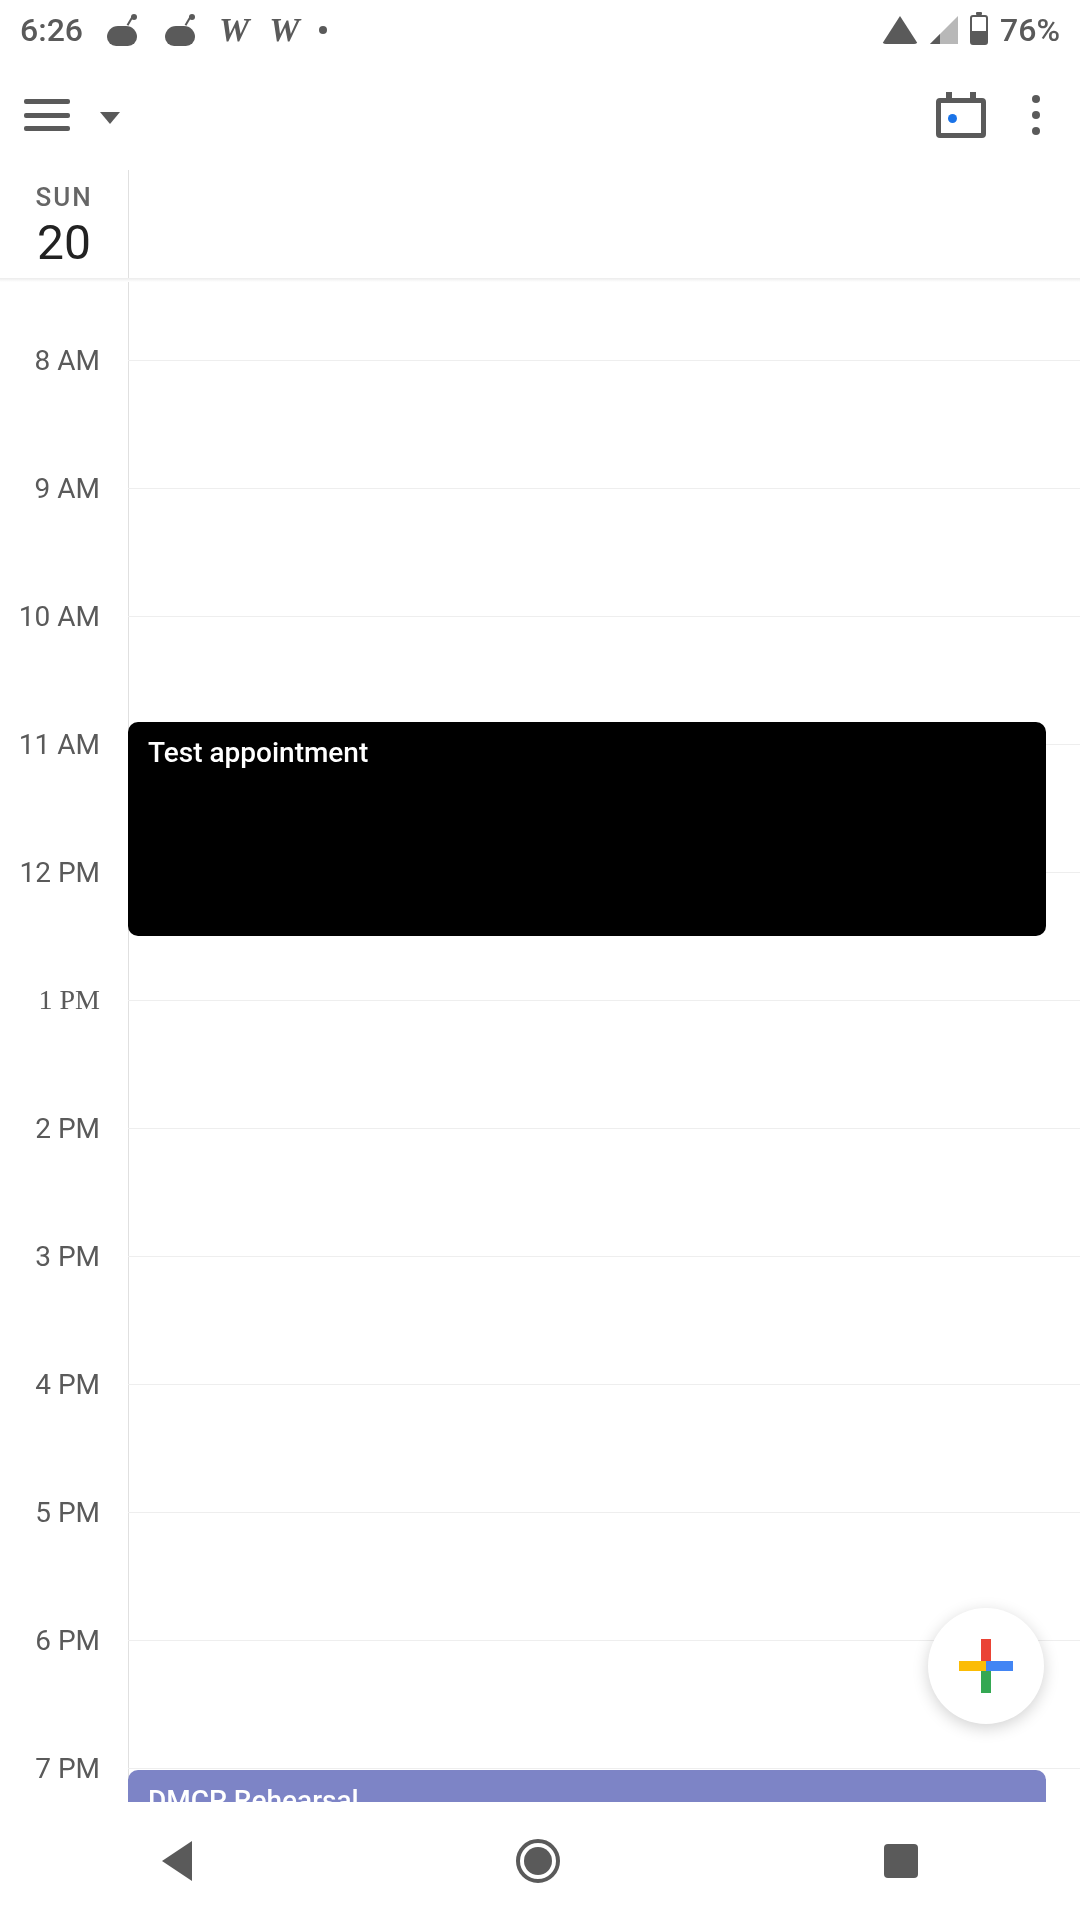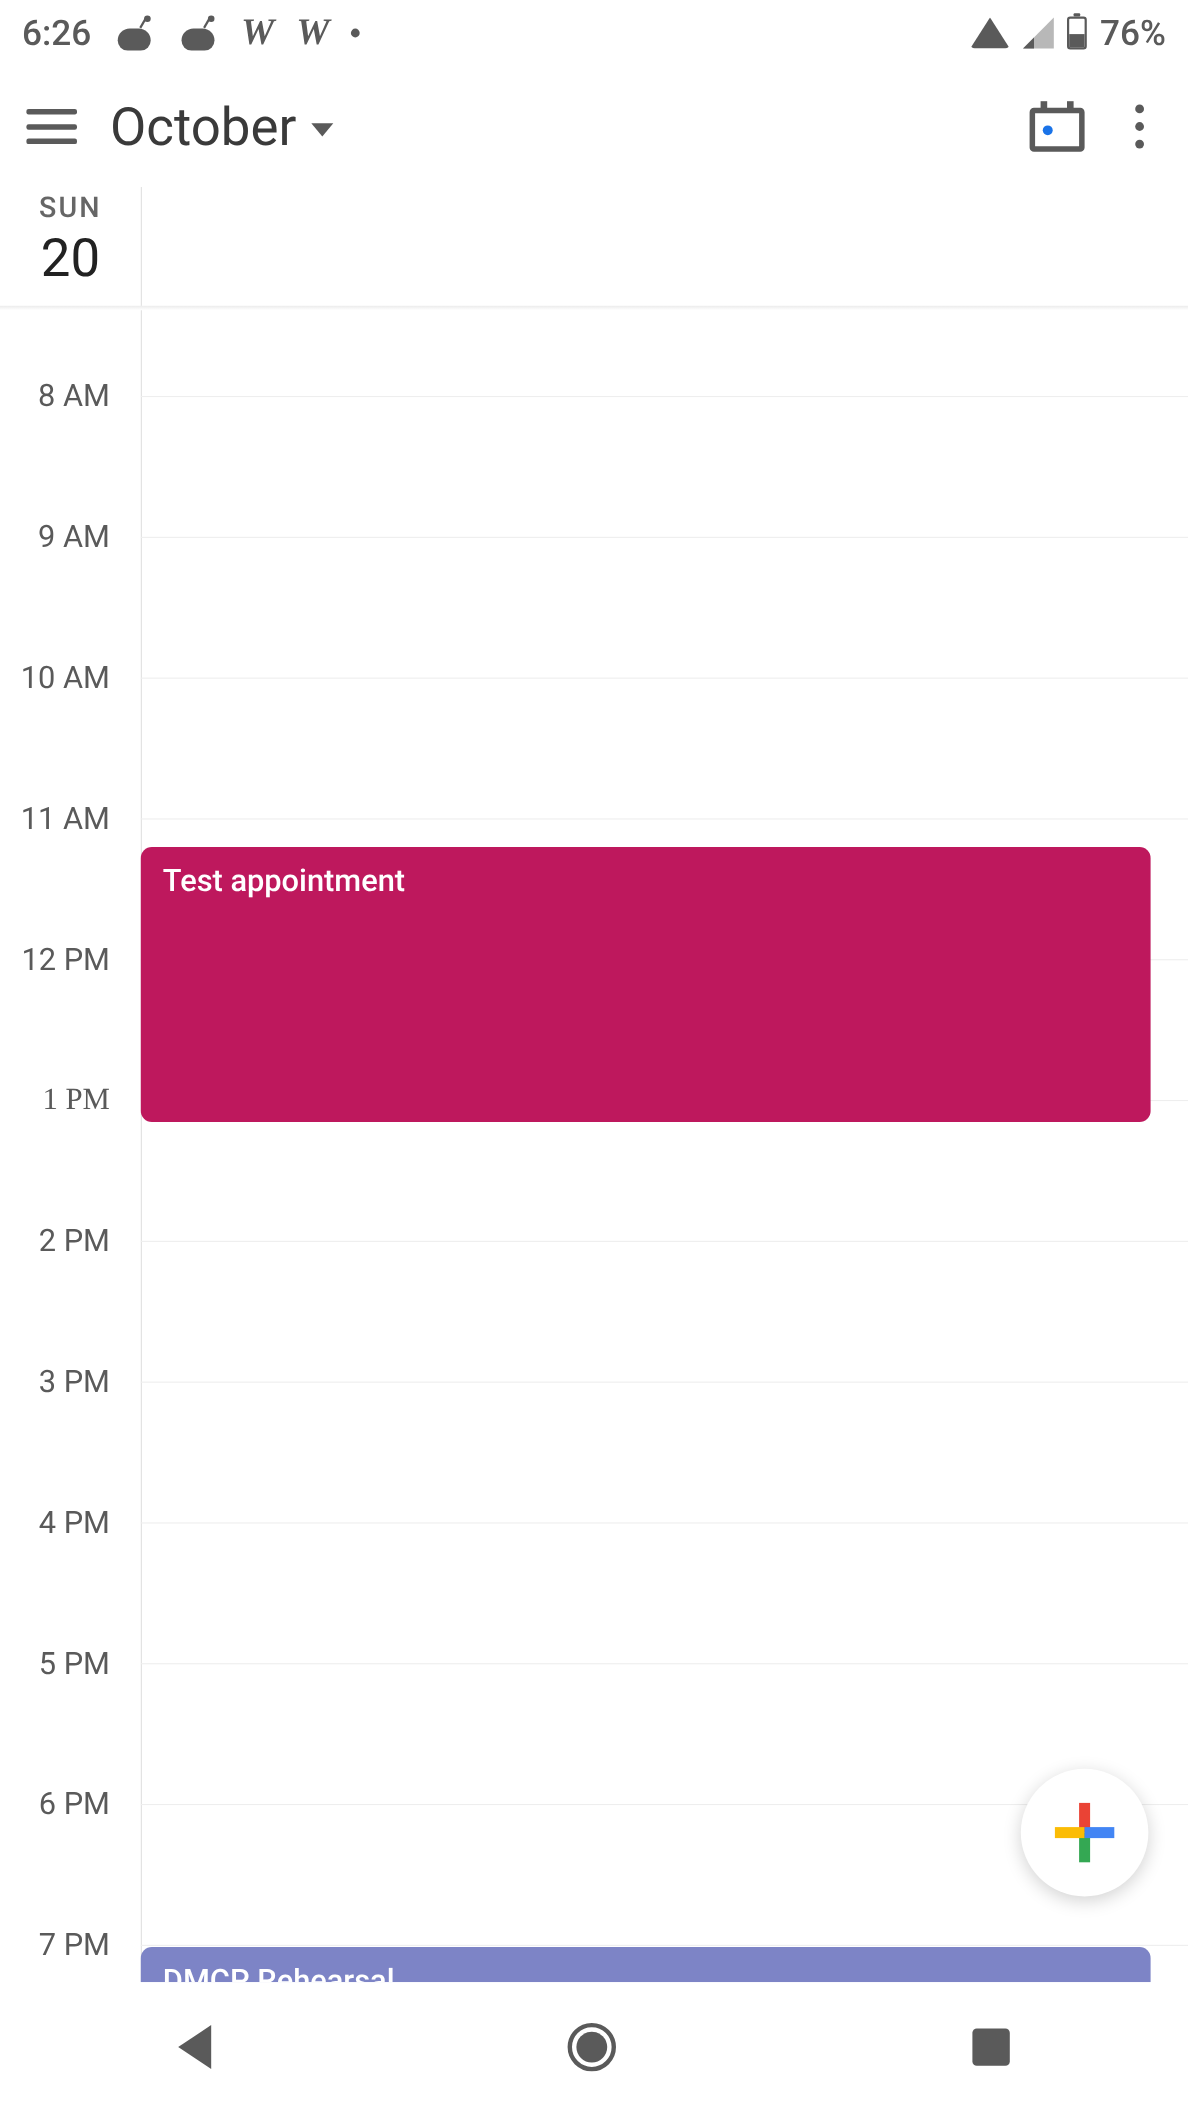--- a/index.html
+++ b/index.html
@@ -29,21 +29,21 @@
   .chevron-down { width:0; height:0; border-left:10px solid transparent; border-right:10px solid transparent; border-top:12px solid #5a5a5a; margin-top:6px; }
   .spacer { flex:1; }
   .today-icon { width:50px; height:46px; position:relative; cursor:pointer; }
   .today-icon .box { position:absolute; inset:6px 0 0 0; border:5px solid #5a5a5a; border-radius:4px; }
   .today-icon .tab1, .today-icon .tab2 { position:absolute; top:0; width:6px; height:10px; background:#5a5a5a; }
   .today-icon .tab1 { left:10px; } .today-icon .tab2 { right:10px; }
   .today-icon .dot { position:absolute; width:9px; height:9px; background:#1a73e8; border-radius:50%; left:12px; top:22px; }
   .overflow-menu { width:40px; height:46px; display:flex; flex-direction:column; align-items:center; justify-content:center; gap:8px; cursor:pointer; }
   .overflow-menu div { width:8px; height:8px; background:#5a5a5a; border-radius:50%; }
   
-  .day-header { height:108px; display:flex; align-items:flex-start; padding-top:4px; border-bottom: none; position:relative; }
+  .day-header { height:108px; display:flex; align-items:center; padding-top:4px; border-bottom: none; position:relative; }
   .day-header .day-col { width:128px; text-align:center; }
   .day-name { font-size:26px; color:#666; letter-spacing:2px; font-weight:500; }
   .day-num { font-size:48px; color:#222; font-weight:400; margin-top:2px; }
   .day-header::after { content:''; position:absolute; left:128px; top:0; bottom:0; width:1px; background:#e0e0e0; }
   .shadow-divider { height:4px; background: linear-gradient(to bottom, rgba(0,0,0,0.08), transparent); }
   
   .timeline-wrap { position:relative; height:1520px; overflow:hidden; }
   .timeline { position:absolute; left:0; right:0; top:-50px; }
   .time-gutter { position:absolute; left:0; top:0; width:128px; }
   .time-gutter .hour-label { position:absolute; right:28px; font-size:28px; color:#5a5a5a; transform: translateY(-50%); white-space:nowrap; }
@@ -96,21 +96,20 @@
   </div>
 </div>
 
 <div class="app-bar">
   <div class="hamburger">
       <div></div>
       <div></div>
       <div></div>
     </div>
   <div class="month-dropdown">
-    <span class="month-label">October</span>
     <span class="chevron-down"></span>
   </div>
   <div class="spacer"></div>
   <div class="today-icon">
     <div class="tab1"></div>
       <div class="tab2"></div>
       <div class="box"></div>
       <div class="dot"></div>
   </div>
   <div class="overflow-menu">
@@ -153,21 +152,21 @@
         <div class="hour-line" style="top: 640px;"></div>
         <div class="hour-line" style="top: 768px;"></div>
         <div class="hour-line" style="top: 896px;"></div>
         <div class="hour-line" style="top: 1024px;"></div>
         <div class="hour-line" style="top: 1152px;"></div>
         <div class="hour-line" style="top: 1280px;"></div>
         <div class="hour-line" style="top: 1408px;"></div>
         <div class="hour-line" style="top: 1536px;"></div>
       </div>
     <div class="events" id="events">
-        <div class="event" style="top: 538px; height: 250px; background: #be185d;">Test appointment</div>
+        <div class="event" style="top: 490px; height: 214px; background: #000000;">Test appointment</div>
         <div class="event" style="top: 1538px; height: 250px; background: rgb(125, 132, 198);">DMCP Rehearsal</div>
       </div>
   </div>
 </div>
 
 <div class="fab">
   <div class="gplus">
     <div class="v-top"></div>
       <div class="v-bot"></div>
       <div class="h-left"></div>

